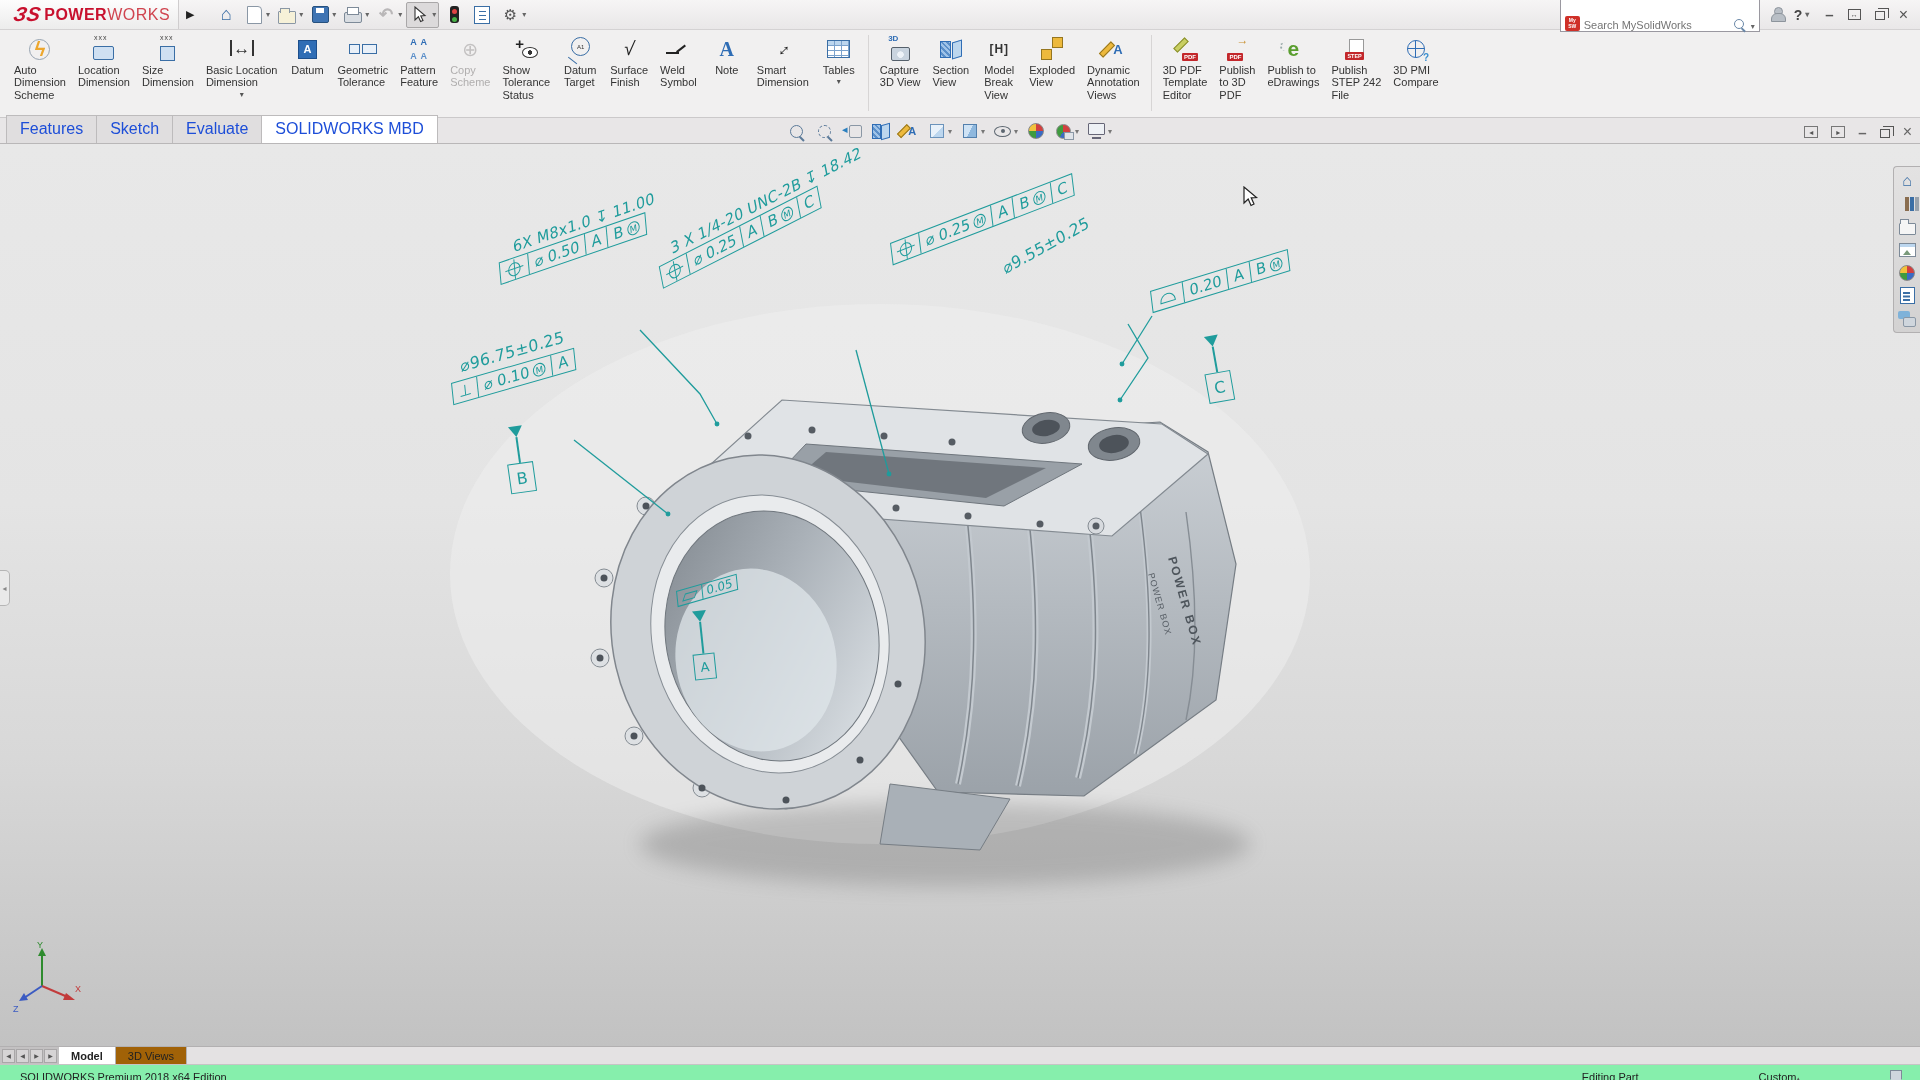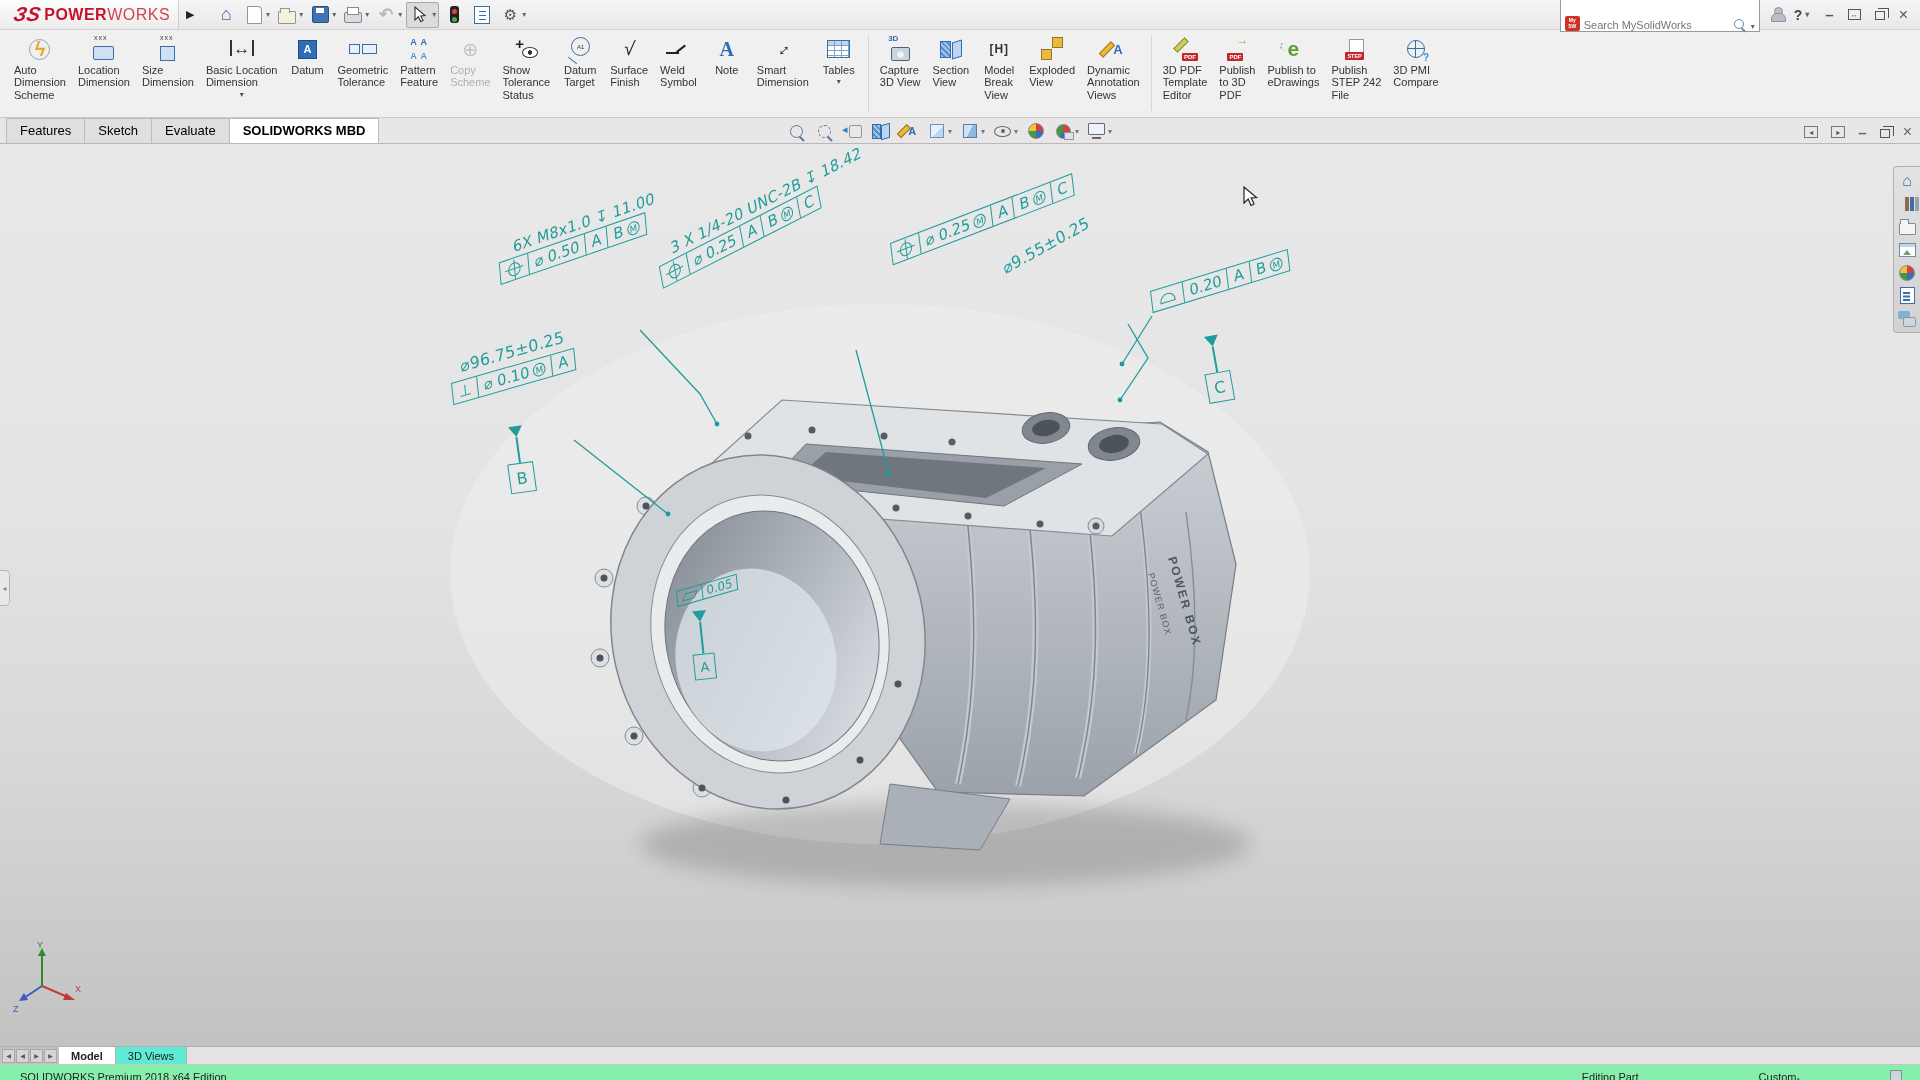--- a/index.html
+++ b/index.html
@@ -103,22 +103,22 @@
   .ic-edraw::before{content:"e";font-size:21px;font-weight:bold;color:#5a9e2f;z-index:1}
   .ic-edraw::after{content:"";position:absolute;left:2px;top:7px;width:9px;height:9px;border-left:2px dotted #9aa;border-radius:50%}
   .ic-step::before{content:"";width:13px;height:17px;border:1px solid #999;background:#fff;margin-bottom:1px}
   .ic-step::after{content:"STEP";position:absolute;bottom:3px;left:4px;font-size:5.5px;font-weight:bold;color:#fff;background:#c3272b;padding:1px 2px;border-radius:1px}
   .ic-pmi::before{content:"";width:16px;height:16px;border:1.5px solid #2f6db5;border-radius:50%;background:linear-gradient(#2f6db5 0 0) center/100% 1.3px no-repeat,linear-gradient(#2f6db5 0 0) center/1.3px 100% no-repeat}
   .ic-pmi::after{content:"?";position:absolute;right:2px;bottom:0;color:#3a8fd0;font-size:10px;font-weight:bold}
 
   
   #tabrow{height:26px;background:#e8e6e7;position:relative;border-bottom:1px solid #b9b7b8;display:flex;align-items:flex-end;z-index:30}
   .tabs{display:flex;align-items:flex-end;margin-left:6px}
-  .tab{font-size:13px;color:#000000;background:#e0dedf;border:1px solid #bdbbbc;border-bottom:none;padding:4px 13px 5px 13px;margin-right:-1px}
-  .tab.active{background:#fff;font-weight:bold;position:relative;z-index:2}
+  .tab{font-size:16px;color:#1d4ed8;background:#e0dedf;border:1px solid #bdbbbc;border-bottom:none;padding:4px 13px 5px 13px;margin-right:-1px}
+  .tab.active{background:#fff;font-weight:normal;position:relative;z-index:2}
   .hud{position:absolute;left:786px;top:3px;display:flex;align-items:center;gap:7px}
   .hbtn{display:flex;align-items:center;gap:1px}
   .hi{width:21px;height:20px;display:flex;align-items:center;justify-content:center;position:relative}
   .hcaret{font-size:8px;color:#777}
   .hi-fit::before{content:"";width:11px;height:11px;border:1.6px solid #5b7a99;border-radius:50%}
   .hi-fit::after{content:"";position:absolute;right:2px;bottom:1px;width:6px;height:1.6px;background:#5b7a99;transform:rotate(45deg)}
   .hi-area::before{content:"";width:11px;height:11px;border:1.4px dashed #5b7a99;border-radius:50%}
   .hi-area::after{content:"";position:absolute;right:2px;bottom:1px;width:6px;height:1.6px;background:#5b7a99;transform:rotate(45deg)}
   .hi-prev::before{content:"◂";position:absolute;left:0;top:2px;color:#2a7fbf;font-size:11px}
   .hi-prev::after{content:"";width:11px;height:11px;border:1.6px solid #8a97a5;border-radius:2px;margin-left:6px}
@@ -190,21 +190,21 @@
   #a6d{left:688px;top:468px;transform:rotate(-6deg)}
   #a6d .dat-stem{height:32px}
 
   .triad{position:absolute;left:12px;top:796px}
   .cursor{position:absolute;left:1243px;top:42px}
 
   
   #bottomtabs{height:18px;background:#cfcdce;display:flex;align-items:stretch;border-top:1px solid #b2b0b1;z-index:30;position:relative}
   .navbtns{display:flex;align-items:center;background:#c3c1c2;padding:0 2px;gap:1px}
   .navbtn{width:13px;height:14px;background:#d6d4d5;border:1px solid #a9a7a8;display:flex;align-items:center;justify-content:center;font-size:6px;color:#555}
-  .btab{font-size:11px;display:flex;align-items:center;padding:0 12px;background:#5eead4;border-right:1px solid #b2b0b1;color:#222}
+  .btab{font-size:11px;display:flex;align-items:center;padding:0 12px;background:#a16207;border-right:1px solid #b2b0b1;color:#222}
   .btab.active{background:#fff;font-weight:bold}
   .btab-rest{flex:1;background:#e4e2e3}
   #statusbar{height:24px;background:#86efac;border-top:1px solid #c6c4c5;display:flex;align-items:center;font-size:11px;color:#222;padding:0 18px;z-index:30;position:relative}
   .sb-left{padding-left:2px}
   .sb-right{margin-left:auto;display:flex;align-items:center;gap:0}
   .sb-edit{margin-right:120px}
   .sb-custom{display:flex;align-items:flex-end;gap:0;margin-right:90px}
   .sb-caret{font-size:7px;color:#555}
   .st-tag{width:12px;height:14px;background:#cfd6dd;border:1px solid #7d8a98;clip-path:polygon(0 0,100% 0,100% 68%,50% 100%,0 68%)}
 </style>

